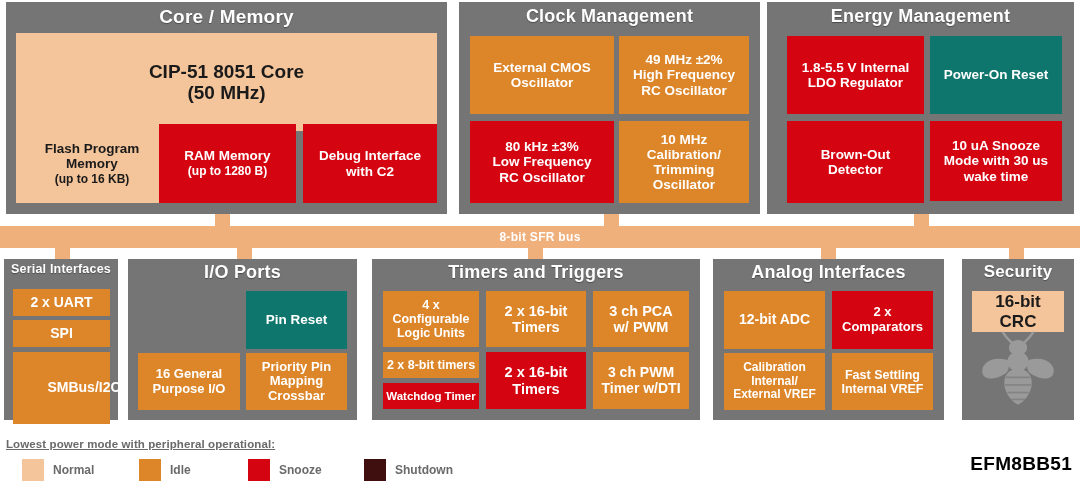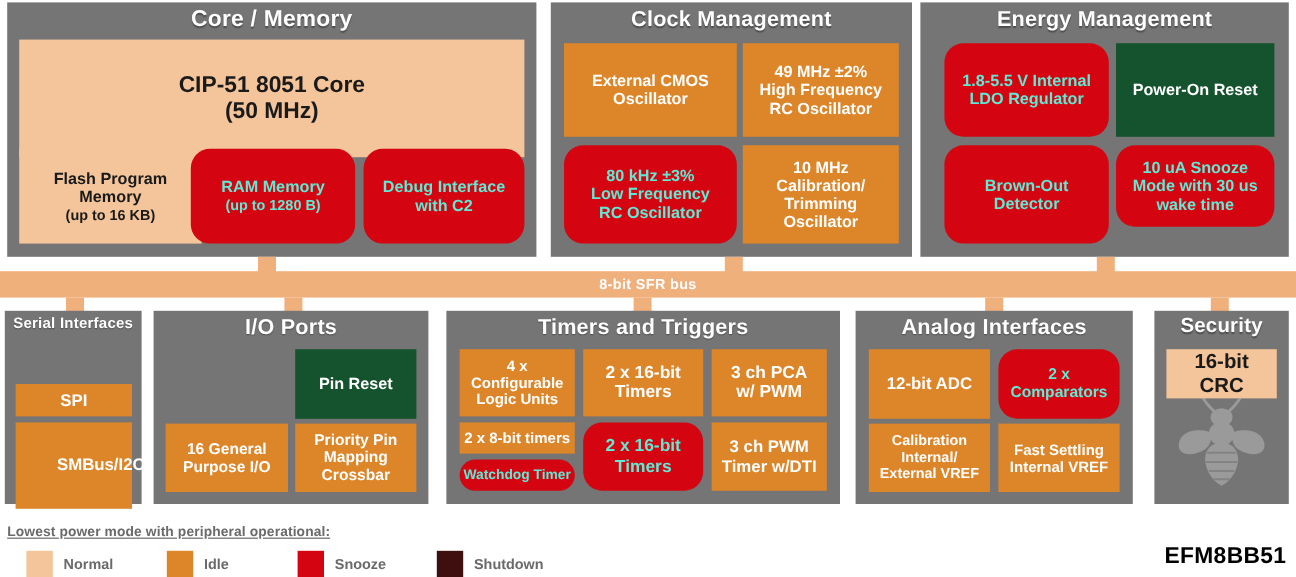--- a/index.html
+++ b/index.html
@@ -44,22 +44,22 @@
     display: flex;
     align-items: center;
     justify-content: center;
     text-align: center;
     font-weight: bold;
     line-height: 1.12;
     padding: 1px 3px;
   }
   .normal   { background: #F4C49A; color: #1a1a1a; }
   .idle     { background: #DD8629; color: #ffffff; }
-  .snooze   { background: #D40511; color: #5eead4; border-radius: 16px; }
-  .shutdown { background: #14532d; color: #ffffff; }
+  .snooze   { background: #D40511; color: #ffffff; }
+  .shutdown { background: #0f766e; color: #ffffff; }
 
   
   .sfr-bus {
     position: absolute;
     background: #F0B07C;
     display: flex;
     align-items: center;
     justify-content: center;
     color: #ffffff;
     font-weight: bold;
@@ -199,21 +199,21 @@
       <span>Power-On Reset</span>
     </div>
 
     <div class="blk snooze" style="left:20px; top:119px; width:137px; height:82px; font-size:13.5px;">
       <span>
         <span>Brown-Out</span><br>
         <span>Detector</span>
       </span>
     </div>
 
-    <div class="blk snooze" style="left:163px; top:119px; width:132px; height:68px; font-size:13.5px;">
+    <div class="blk snooze" style="left:163px; top:119px; width:132px; height:80px; font-size:13.5px;">
       <span>
         <span>10 uA Snooze</span><br>
         <span>Mode with 30 us</span><br>
         <span>wake time</span>
       </span>
     </div>
   </div>
 
   <div class="stub" style="left:215px; top:214px; width:15px; height:13px;"></div>
   <div class="stub" style="left:604px; top:214px; width:15px; height:13px;"></div>
@@ -225,20 +225,23 @@
 
   <div class="stub" style="left:55px;  top:248px; width:15px; height:12px;"></div>
   <div class="stub" style="left:237px; top:248px; width:15px; height:12px;"></div>
   <div class="stub" style="left:528px; top:248px; width:15px; height:12px;"></div>
   <div class="stub" style="left:821px; top:248px; width:15px; height:12px;"></div>
   <div class="stub" style="left:1009px; top:248px; width:15px; height:12px;"></div>
 
   <div class="panel" style="left:4px; top:259px; width:114px; height:161px;">
     <div class="panel-title" style="position:absolute; left:0; top:4px; width:100%; font-size:12.5px;">Serial Interfaces</div>
 
+    <div class="blk idle" style="left:9px; top:30px; width:97px; height:27px; font-size:14px;">
+      <span>2 x UART</span>
+    </div>
     <div class="blk idle" style="left:9px; top:61px; width:97px; height:27px; font-size:14px;">
       <span>SPI</span>
     </div>
     <div class="blk idle" style="left:9px; top:93px; width:97px; height:72px; font-size:14px;padding-left:48px;">
       <span>SMBus/I2C</span>
     </div>
   </div>
 
   <div class="panel" style="left:128px; top:259px; width:229px; height:161px;">
     <div class="panel-title" style="position:absolute; left:0; top:4px; width:100%; font-size:18px;">I/O Ports</div>

